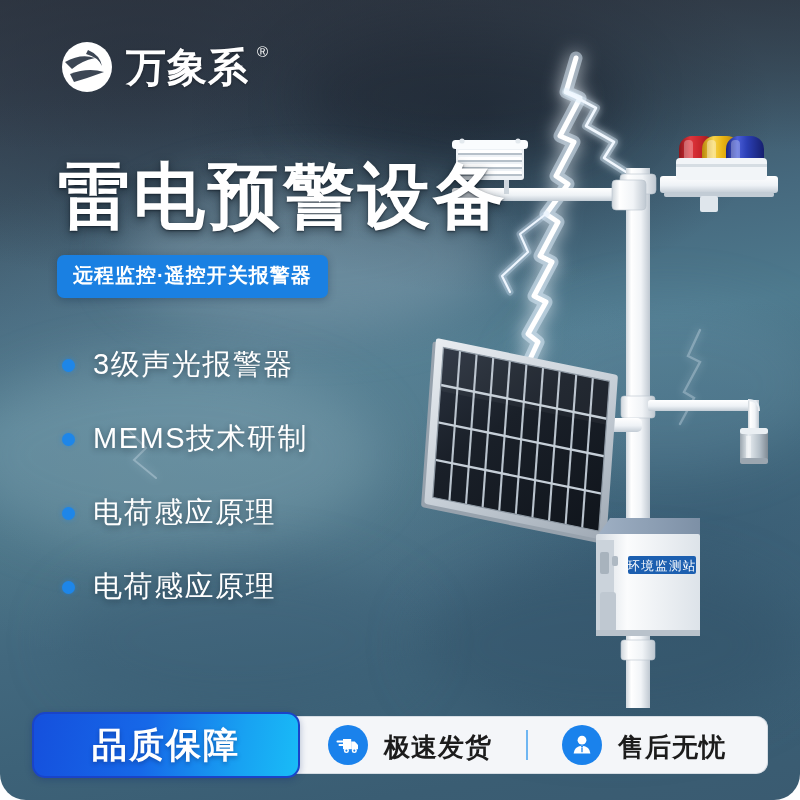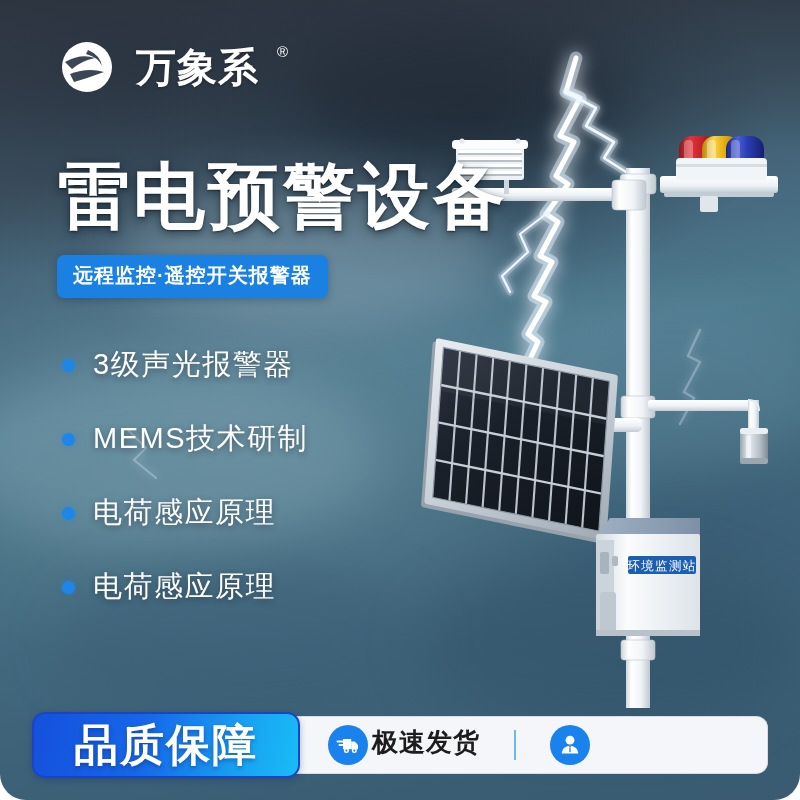--- a/index.html
+++ b/index.html
@@ -70,21 +70,21 @@
 
   
   .lightning { position: absolute; left: 0; top: 0; width: 800px; height: 800px; }
 
   
   .station { position: absolute; left: 0; top: 0; width: 800px; height: 800px; }
 
   
   .logo-row {
     position: absolute; left: 58px; top: 38px;
-    display: flex; align-items: flex-start; gap: 20px;
+    display: flex; align-items: flex-start; gap: 10px;
   }
   .logo-mark { width: 58px; height: 58px; flex: none; }
   .logo-text {
     color: #ffffff;
     font-size: 40px;
     font-weight: 700;
     letter-spacing: 1px;
     line-height: 58px;
     text-shadow: 0 1px 3px rgba(0,0,0,0.35);
   }
@@ -152,36 +152,36 @@
     width: 268px; height: 66px; flex: none;
     border-radius: 13px;
     background: linear-gradient(100deg, #1550dd 0%, #1668e8 42%, #18a2f2 78%, #19bcf7 100%);
     border: 2px solid #1a44c8;
     display: flex; align-items: center; justify-content: center;
     box-shadow: 0 2px 7px rgba(12,40,110,0.30);
     position: relative; z-index: 2;
   }
   .quality-badge-label {
     color: #ffffff;
-    font-size: 44px;
+    font-size: 35px;
     font-weight: 700;
     letter-spacing: 2px;
     text-shadow: 0 2px 4px rgba(10,40,110,0.45);
   }
   .trust-panel {
     flex: 1; height: 58px;
     margin-left: -14px;
     background: #f4f6f9;
     border-radius: 0 12px 12px 0;
     display: flex; align-items: center;
     padding-left: 42px;
     gap: 0;
     box-shadow: inset 0 0 0 1px rgba(190,200,212,0.55);
   }
-  .trust-item { display: flex; align-items: flex-start; gap: 4px; }
+  .trust-item { display: flex; align-items: flex-end; gap: 16px; }
   .trust-icon-circle {
     width: 40px; height: 40px; flex: none;
     border-radius: 50%;
     background: #1a82ec;
     display: flex; align-items: center; justify-content: center;
   }
   .trust-label {
     color: #1c1c1c;
     font-size: 26px;
     font-weight: 700;
@@ -510,18 +510,19 @@
           <svg width="26" height="26" viewBox="0 0 26 26">
 
             <circle cx="13" cy="8.2" r="4.4" fill="#ffffff"></circle>
 
             <path d="M 4.6 21.4 q 0.6 -7 8.4 -8 q 7.8 1 8.4 8 z" fill="#ffffff"></path>
 
             <path d="M 11.3 13.6 l 1.7 2.1 l 1.7 -2.1 l -0.1 -0.6 l -1.6 1.1 l -1.6 -1.1 z" fill="#1a82ec"></path>
             <rect x="12.35" y="15.6" width="1.3" height="4.6" rx="0.5" fill="#1a82ec"></rect>
           </svg>
         </span>
+        <span class="trust-label">售后无忧</span>
       </div>
 
     </div>
   </div>
 
 </div>
 
 </body></html>

